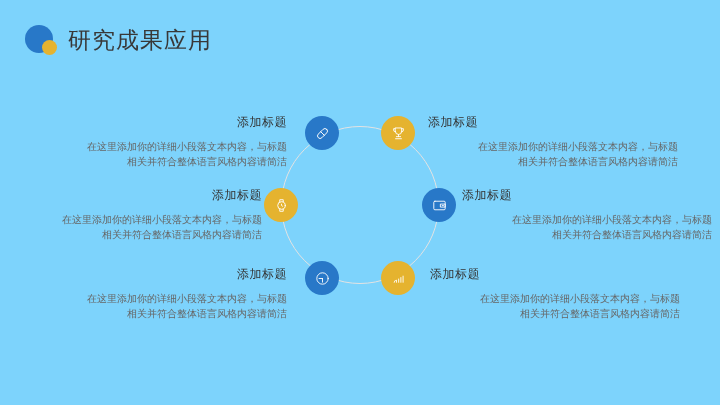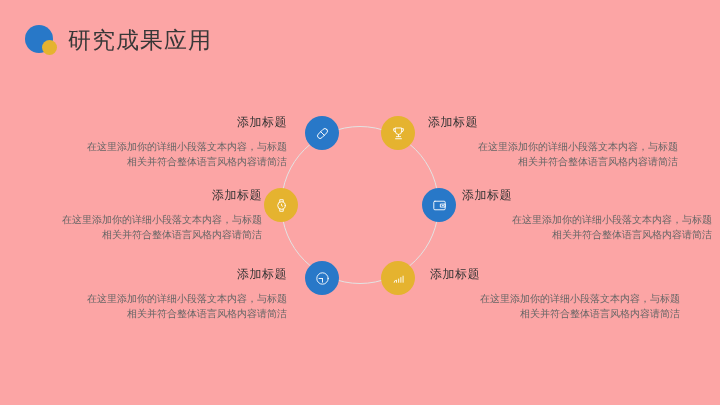--- a/index.html
+++ b/index.html
@@ -1,17 +1,17 @@
 <!DOCTYPE html>
 <html><head>
 <meta charset="utf-8">
 <style>
   html,body{margin:0;padding:0;background:#fff;}
   .slide{
-    position:relative;width:720px;height:405px;background:#fca5a5;overflow:hidden;
+    position:relative;width:720px;height:405px;background:#7dd3fc;overflow:hidden;
     font-family:"Liberation Sans",sans-serif;
   }
   
   .deco-blue{position:absolute;left:25px;top:25px;width:28px;height:28px;border-radius:50%;background:#2878C8;}
   .deco-yellow{position:absolute;left:42px;top:40px;width:15px;height:15px;border-radius:50%;background:#E5B32F;z-index:2;}
   .slide-title{
     position:absolute;left:68px;top:26px;font-size:23px;line-height:28px;
     color:#383838;font-weight:500;letter-spacing:1px;
   }
   

